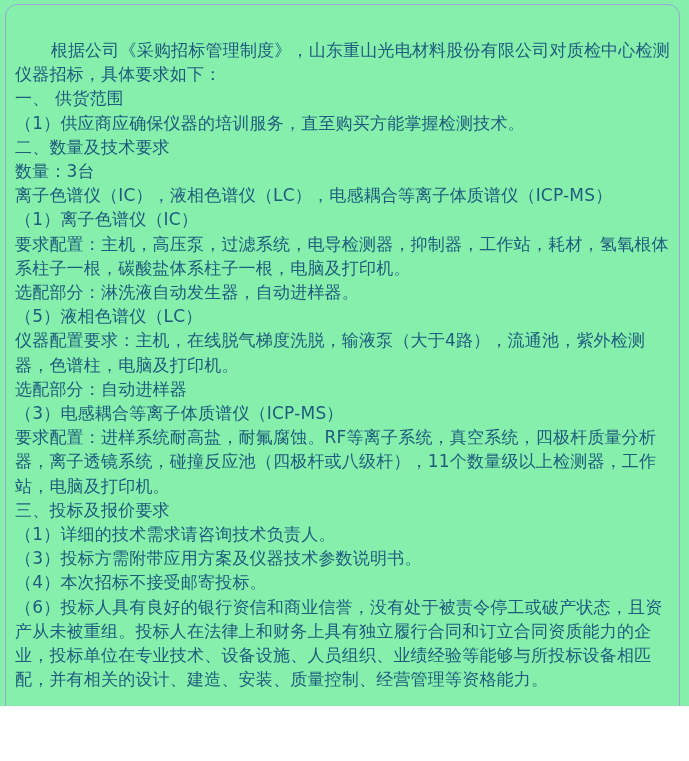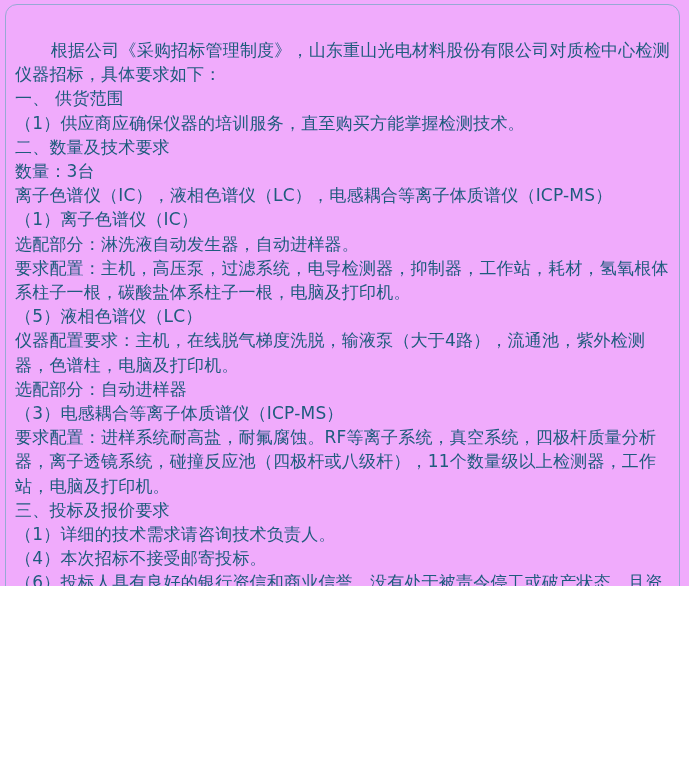--- a/index.html
+++ b/index.html
@@ -3,23 +3,23 @@
 <meta charset="utf-8">
 <style>
   html, body {
     margin: 0;
     padding: 0;
     background: #ffffff;
   }
   .page {
     position: relative;
     width: 689px;
-    height: 586px;
+    height: 706px;
     overflow: hidden;
-    background: #f0abfc;
+    background: #86efac;
   }
   
   .frame {
     position: absolute;
     left: 5px;
     top: 4px;
     width: 675px;
     height: 830px;
     border: 1.5px solid #97a9d4;
     border-radius: 12px;
@@ -51,25 +51,26 @@
 <div class="page">
   <div class="frame"></div>
   <div class="content">
     <p class="indent">根据公司《采购招标管理制度》，山东重山光电材料股份有限公司对质检中心检测仪器招标，具体要求如下：</p>
     <p class="bold">一、 供货范围</p>
     <p>（1）供应商应确保仪器的培训服务，直至购买方能掌握检测技术。</p>
     <p>二、数量及技术要求</p>
     <p>数量：3台</p>
     <p>离子色谱仪（IC），液相色谱仪（LC），电感耦合等离子体质谱仪（ICP-MS）</p>
     <p>（1）离子色谱仪（IC）</p>
+    <p>要求配置：主机，高压泵，过滤系统，电导检测器，抑制器，工作站，耗材，氢氧根体系柱子一根，碳酸盐体系柱子一根，电脑及打印机。</p>
     <p>选配部分：淋洗液自动发生器，自动进样器。</p>
-    <p>要求配置：主机，高压泵，过滤系统，电导检测器，抑制器，工作站，耗材，氢氧根体系柱子一根，碳酸盐体系柱子一根，电脑及打印机。</p>
     <p>（5）液相色谱仪（LC）</p>
     <p>仪器配置要求：主机，在线脱气梯度洗脱，输液泵（大于4路），流通池，紫外检测器，色谱柱，电脑及打印机。</p>
     <p>选配部分：自动进样器</p>
     <p>（3）电感耦合等离子体质谱仪（ICP-MS）</p>
     <p>要求配置：进样系统耐高盐，耐氟腐蚀。RF等离子系统，真空系统，四极杆质量分析器，离子透镜系统，碰撞反应池（四极杆或八级杆），11个数量级以上检测器，工作站，电脑及打印机。</p>
     <p class="bold">三、投标及报价要求</p>
     <p>（1）详细的技术需求请咨询技术负责人。</p>
+    <p>（3）投标方需附带应用方案及仪器技术参数说明书。</p>
     <p>（4）本次招标不接受邮寄投标。</p>
     <p>（6）投标人具有良好的银行资信和商业信誉，没有处于被责令停工或破产状态，且资产从未被重组。投标人在法律上和财务上具有独立履行合同和订立合同资质能力的企业，投标单位在专业技术、设备设施、人员组织、业绩经验等能够与所投标设备相匹配，并有相关的设计、建造、安装、质量控制、经营管理等资格能力。</p>
   </div>
 </div>
 
 </body></html>

